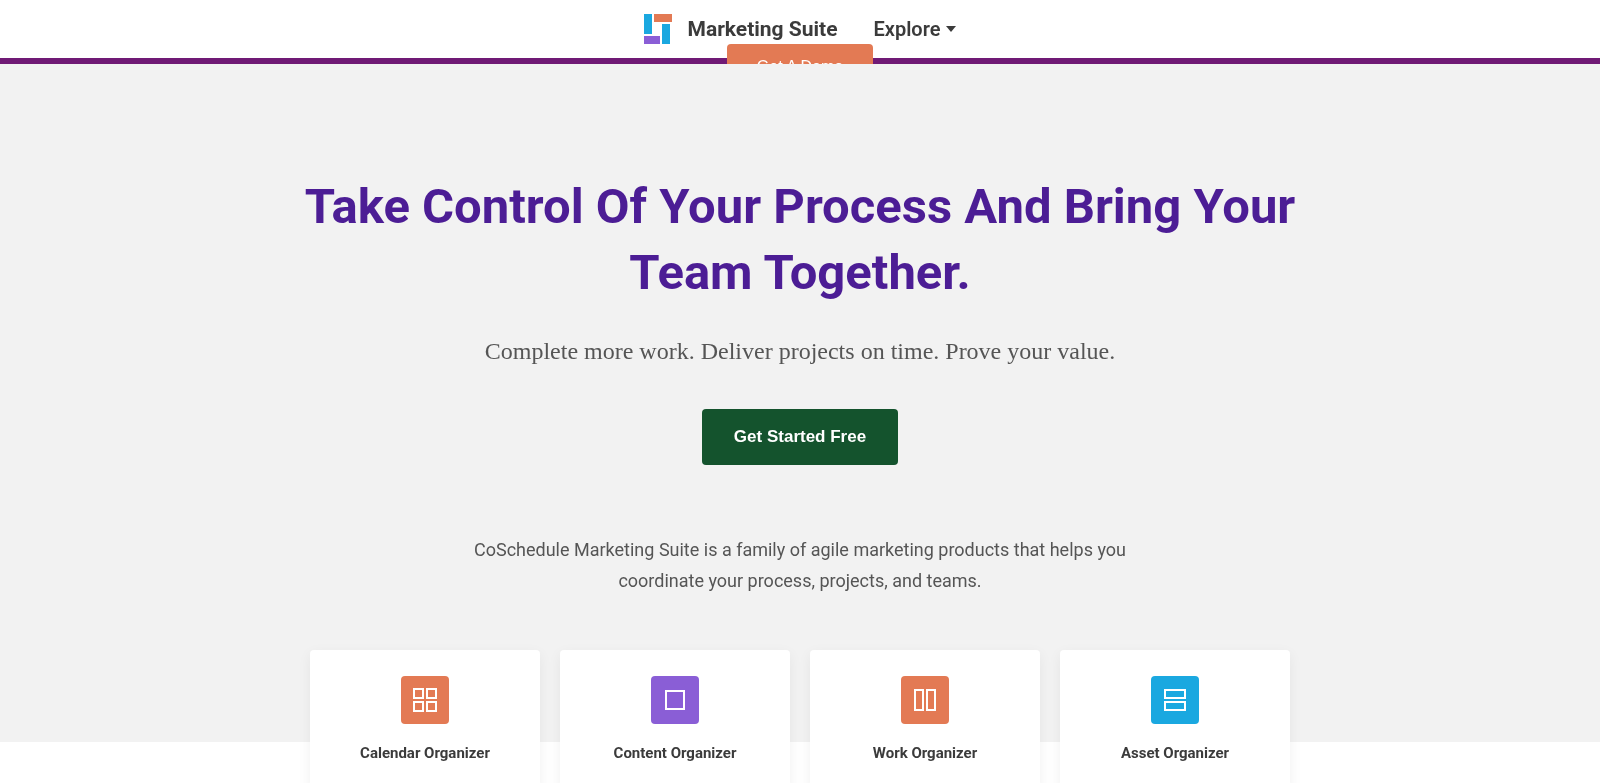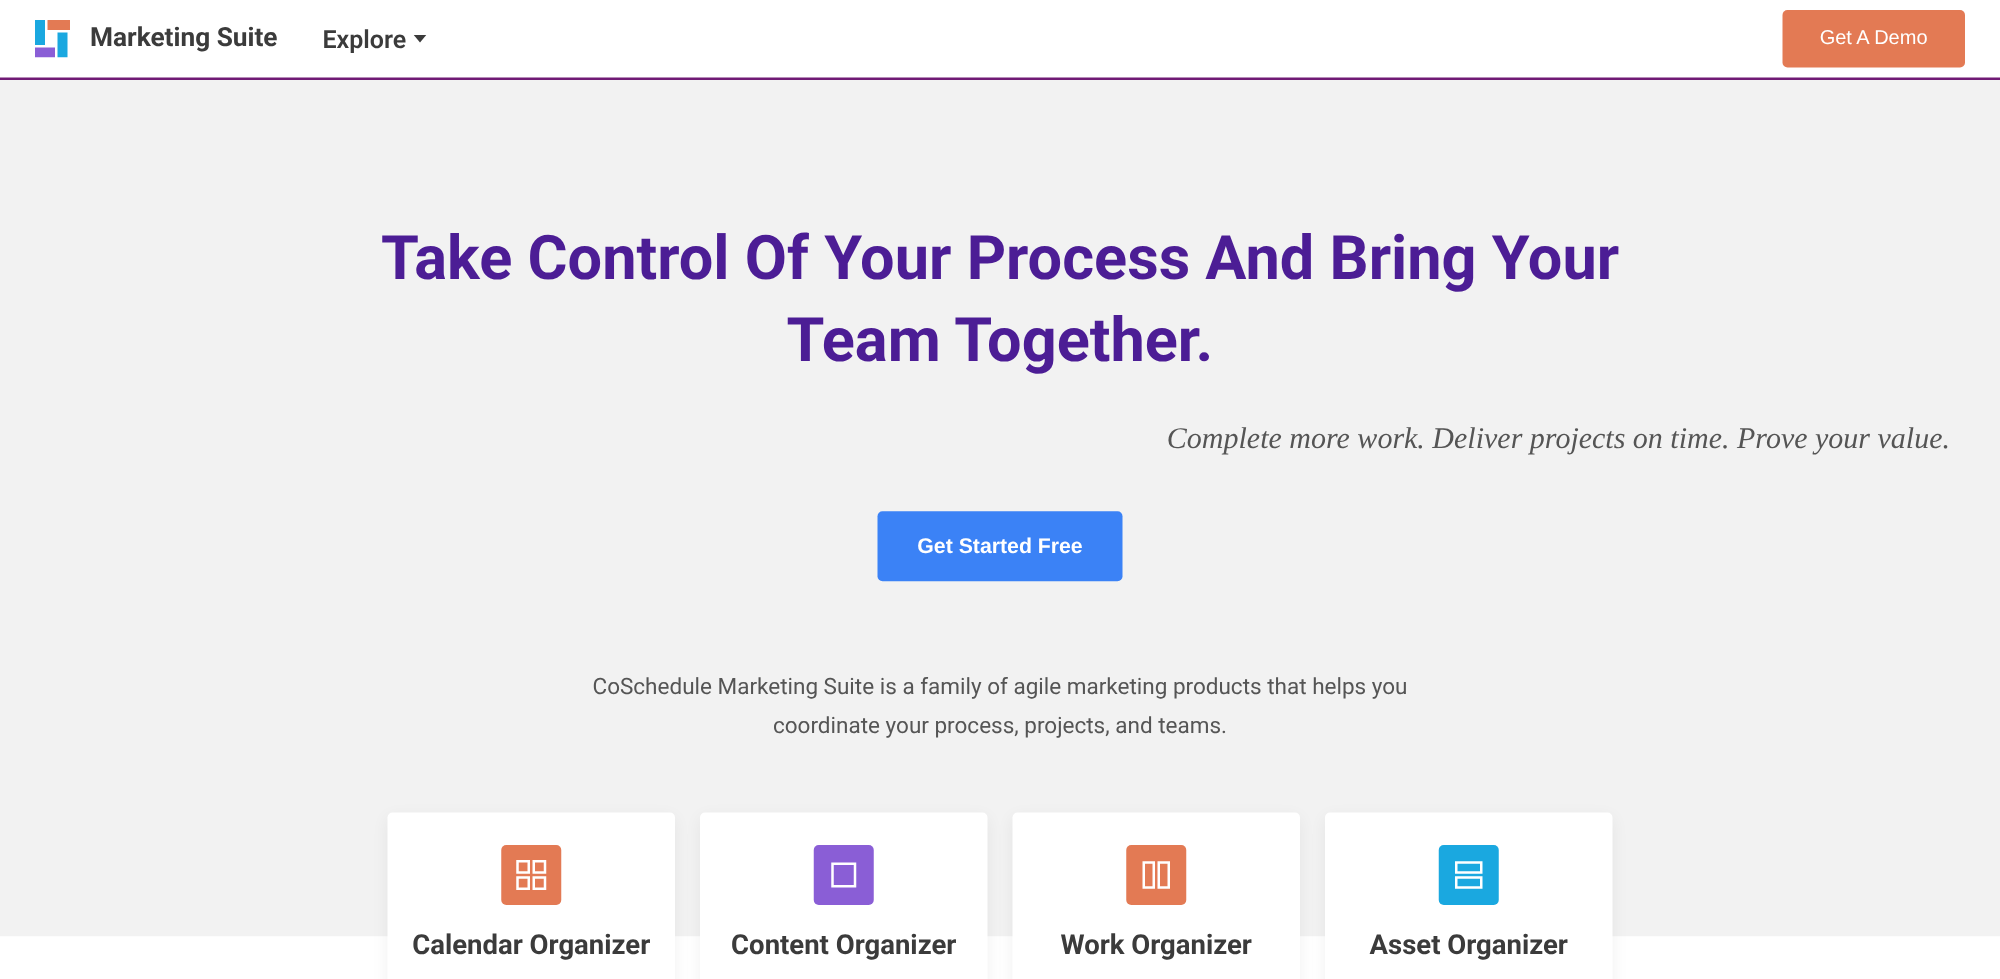--- a/index.html
+++ b/index.html
@@ -8,22 +8,23 @@
       background: #fff;
       color: #3b3b3b;
       width: 1600px;
     }
     header {
       display: flex;
       align-items: center;
       justify-content: space-between;
       padding: 14px 28px;
       background: #fff;
-      border-bottom: 2px solid #701a75;
+      border-bottom: 6px solid #701a75;
       height: 64px;
+      flex-direction: column;
     }
     .header-left { display: flex; align-items: center; gap: 36px; }
     .brand { display: flex; align-items: center; gap: 14px; }
     .brand-name { font-size: 21px; font-weight: 700; color: #3b3b3b; }
     .logo { width: 30px; height: 30px; position: relative; }
     .explore { display: flex; align-items: center; gap: 6px; font-size: 20px; font-weight: 600; cursor: pointer; }
     .caret {
       width: 0; height: 0;
       border-left: 5px solid transparent;
       border-right: 5px solid transparent;
@@ -48,28 +49,26 @@
     .hero-title {
       font-size: 49px;
       font-weight: 700;
       color: #4c1d95;
       line-height: 1.35;
       max-width: 1100px;
       margin: 0 auto 32px auto;
     }
     .hero-sub {
       font-family: Georgia, "Times New Roman", serif;
-      font-style: italic;
       font-size: 24px;
       color: #555;
       margin-bottom: 44px;
-      text-align: right;
     }
     .cta-btn {
-      background: #3b82f6;
+      background: #14532d;
       color: #fff;
       border: none;
       padding: 18px 32px;
       font-size: 17px;
       font-weight: 700;
       border-radius: 4px;
       cursor: pointer;
     }
     .hero-desc {
       margin-top: 70px;
@@ -99,21 +98,21 @@
       cursor: pointer;
     }
     .card-icon {
       width: 48px; height: 48px;
       margin: 0 auto 20px auto;
       border-radius: 4px;
       display: flex;
       align-items: center;
       justify-content: center;
     }
-    .card-title { font-size: 22px; font-weight: 700; color: #3b3b3b; }
+    .card-title { font-size: 15px; font-weight: 700; color: #3b3b3b; }
     .white-strip {
       position: absolute;
       left: 0; right: 0; bottom: 0;
       height: 110px;
       background: #fff;
       z-index: 1;
     }
     .hero-inner { position: relative; z-index: 2; }
   </style>
 </head>

